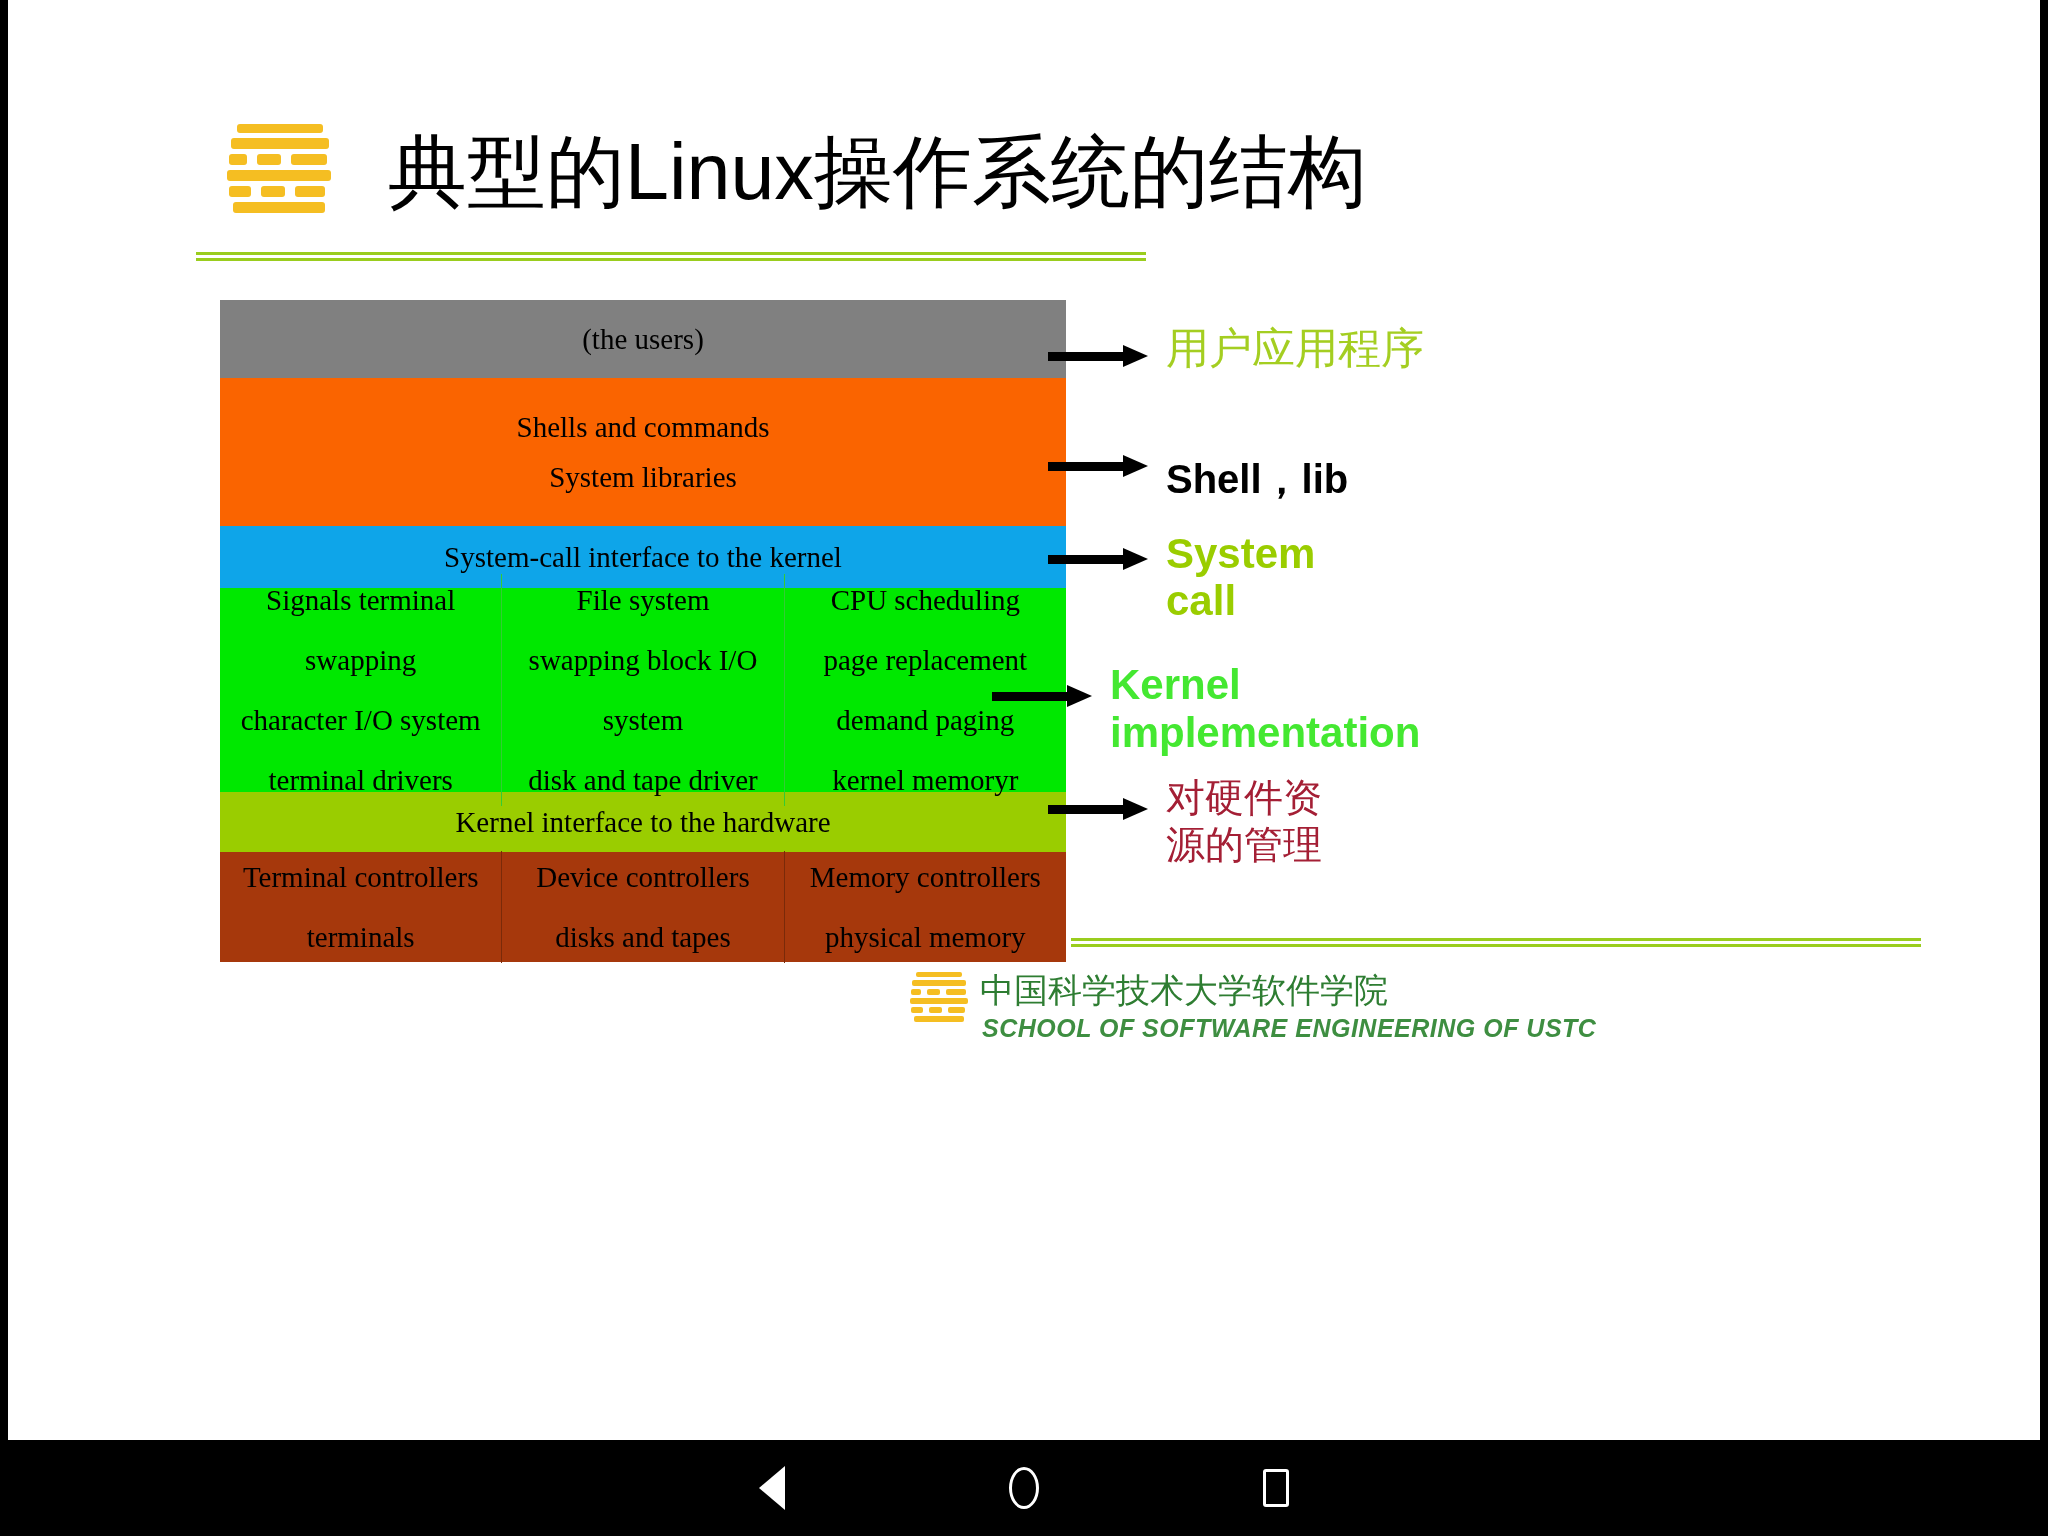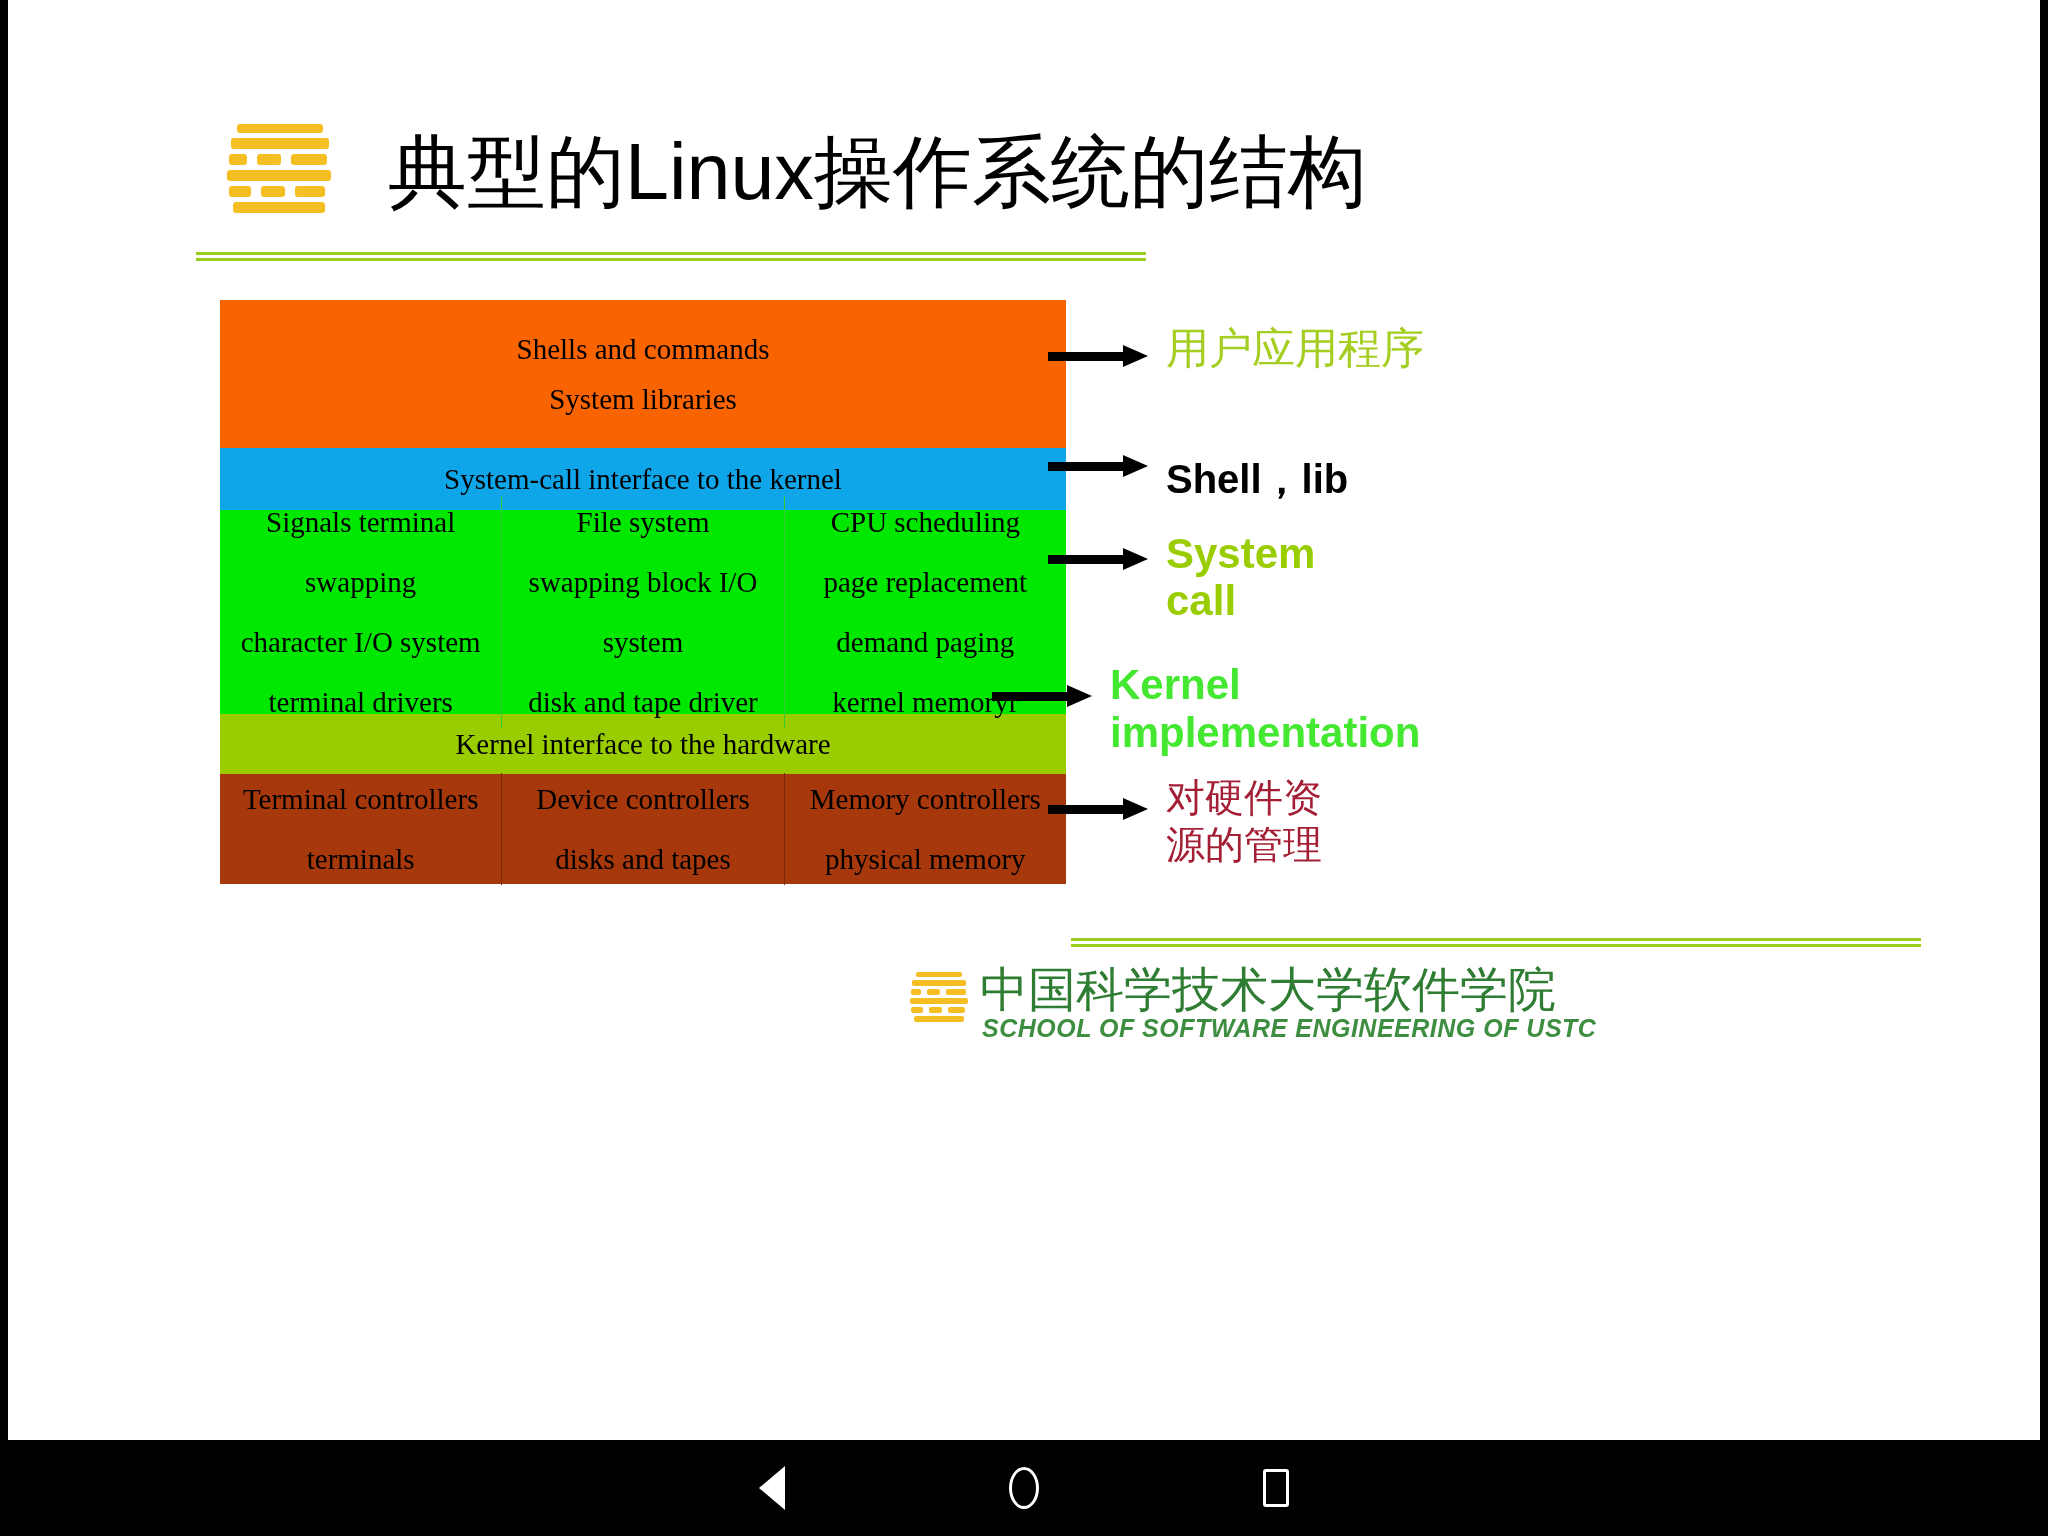--- a/index.html
+++ b/index.html
@@ -163,21 +163,21 @@
     left: 900px; top: 965px;
     width: 520px; height: 70px;
   }
   .footer-mark {
     position: absolute; left: 0; top: 6px;
     width: 62px; height: 58px;
   }
   .footer-mark .stripe { position:absolute; background:#F5BE22; border-radius:2px; }
   .footer-cn {
     position: absolute; left: 72px; top: -2px;
-    font-size: 48px; line-height: 54px; color: #2E7D32;
+    font-size: 34px; line-height: 54px; color: #2E7D32;
     font-family: "Liberation Sans", "DejaVu Sans", sans-serif;
     white-space: nowrap;
   }
   .footer-en {
     position: absolute; left: 74px; top: 48px;
     font-size: 25px; line-height: 30px; color: #3E8E41;
     font-style: italic; font-weight: bold; letter-spacing: 0.5px;
     font-family: "Liberation Sans", "DejaVu Sans", sans-serif;
     white-space: nowrap;
   }
@@ -231,20 +231,23 @@
     </div>
 
     <div class="slide-title">典型的Linux操作系统的结构</div>
     <div class="title-rule">
       <div class="l1"></div>
         <div class="l2"></div>
     </div>
 
     <div class="stack">
 
+      <div class="band band-users">
+        <span>(the users)</span>
+      </div>
 
       <div class="band band-shells">
         <div class="line">Shells and commands</div>
         <div class="line">System libraries</div>
       </div>
 
       <div class="band band-syscall">
         <span>System-call interface to the kernel</span>
       </div>
 

